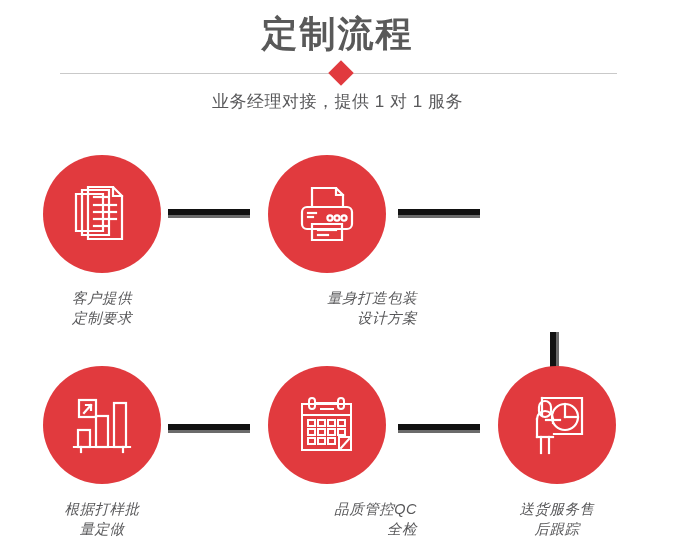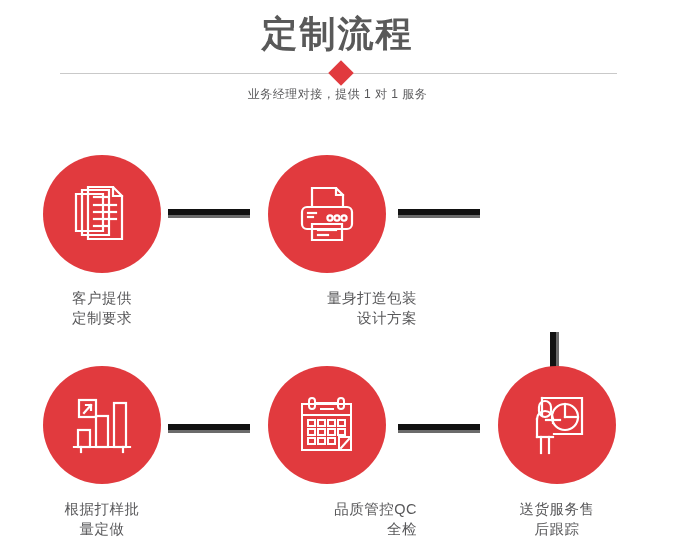--- a/index.html
+++ b/index.html
@@ -55,36 +55,37 @@
     left: 272px;
     top: -9px;
     width: 18px;
     height: 18px;
     background: #e13a3e;
     transform: rotate(45deg);
   }
   .subtitle {
     position: absolute;
     left: 0;
-    top: 82px;
+    top: 90px;
     width: 675px;
     text-align: center;
-    font-size: 12px;
+    font-size: 17px;
     color: #58585a;
     line-height: 24px;
     letter-spacing: 0.5px;
   }
 
   
   .flow {
     position: absolute;
     left: 0;
     top: 140px;
     width: 675px;
     height: 410px;
+    font-style: italic;
   }
   .node {
     position: absolute;
     width: 180px;
     text-align: center;
   }
   .node-r1 { top: 15px; }
   .node-r2 { top: 226px; }
   .node-c1 { left: 12px; }
   .node-c2 { left: 237px; text-align: right; }

